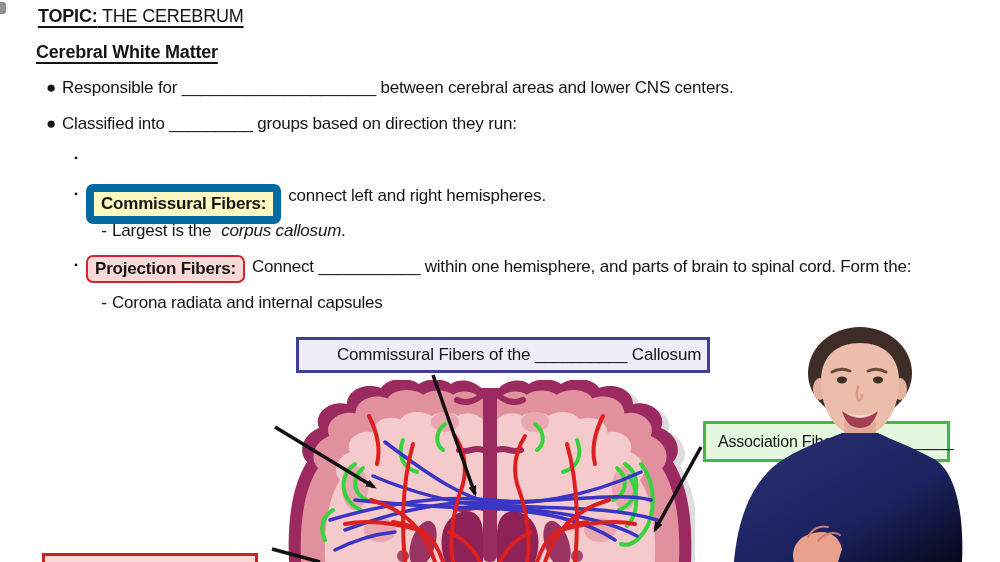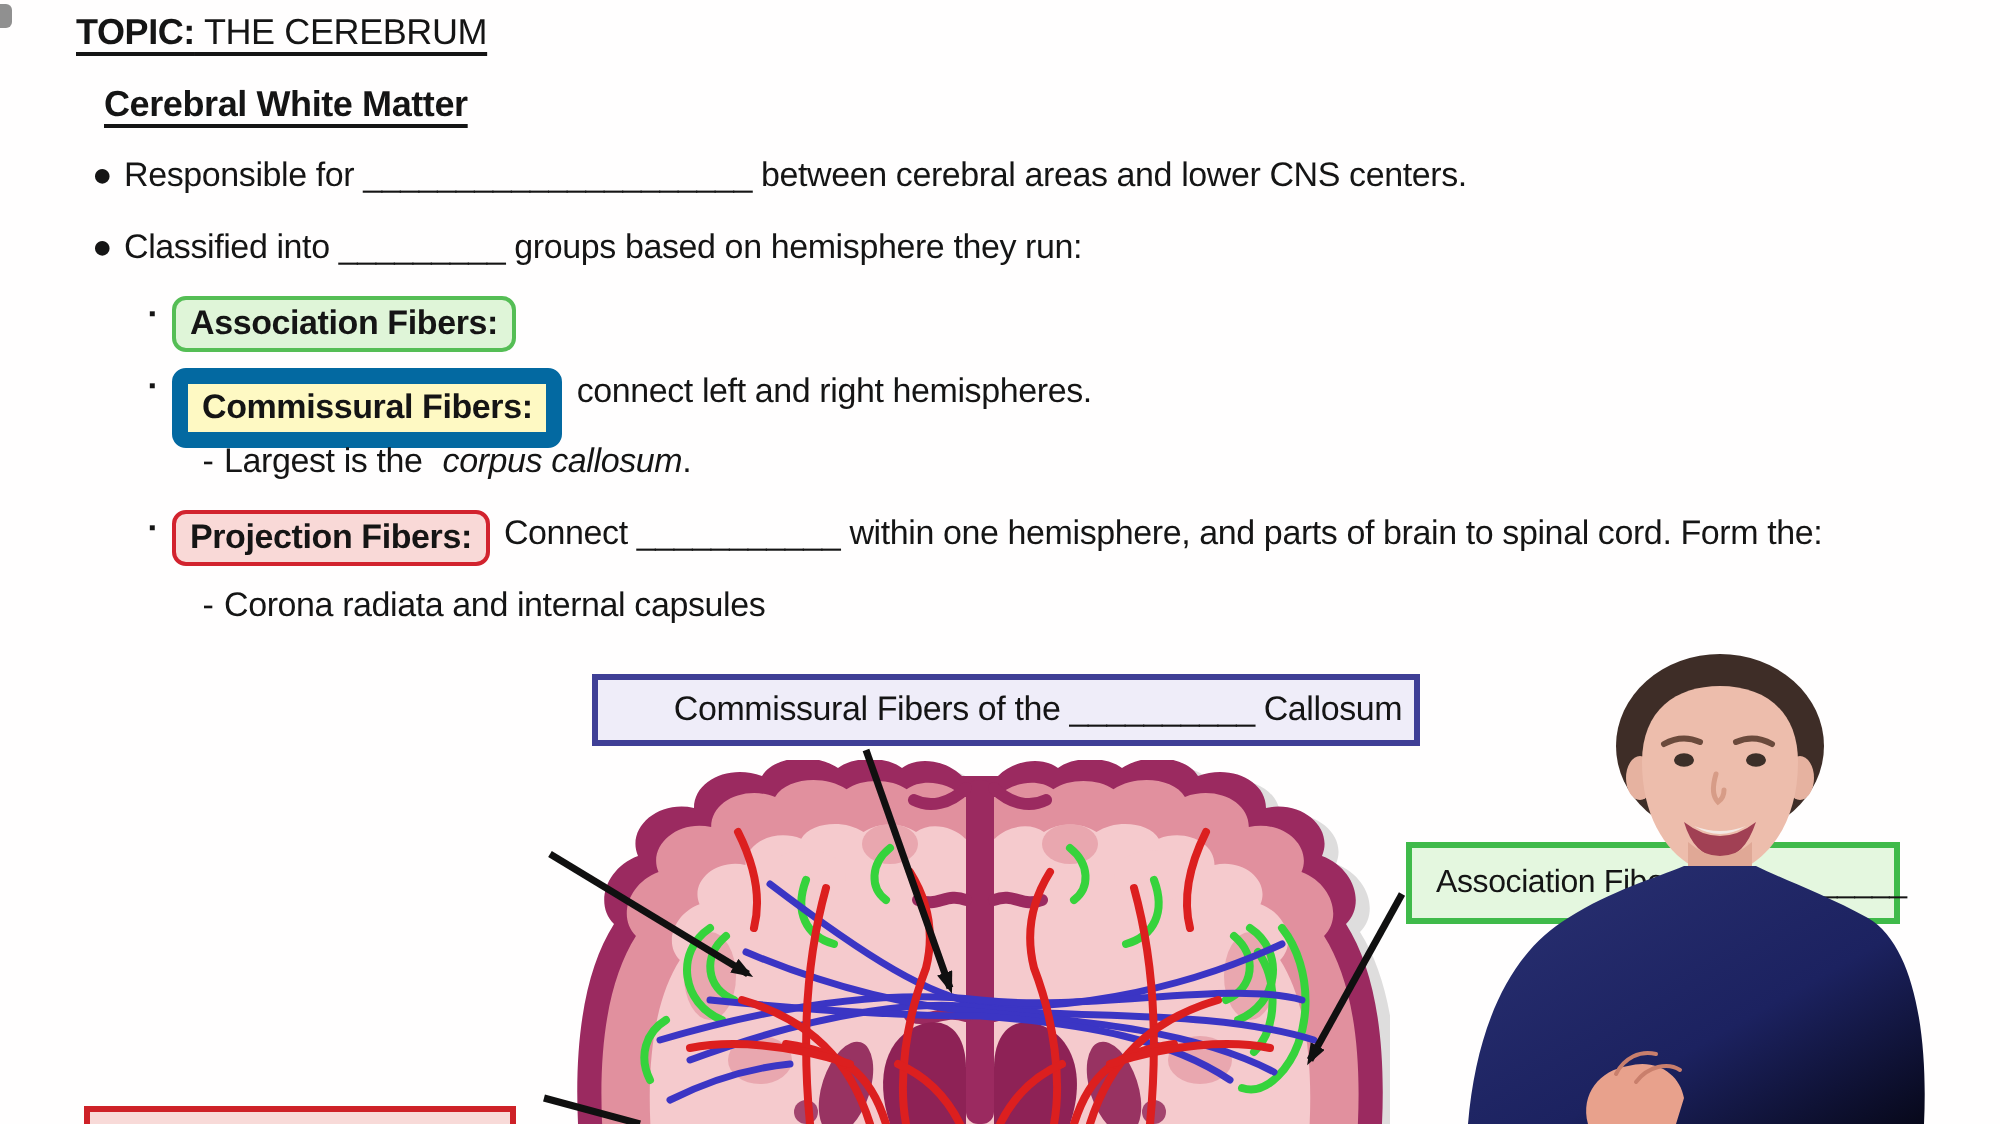--- a/index.html
+++ b/index.html
@@ -3,21 +3,21 @@
 <meta charset="utf-8">
 <style>
   html,body{margin:0;padding:0;background:#ffffff;}
   #screen{position:relative;width:1000px;height:562px;background:#fffefe;overflow:hidden;
           font-family:"Liberation Sans",sans-serif;color:#151515;}
   .abs{position:absolute;}
   
   .topic-line{left:38px;top:6px;font-size:18px;letter-spacing:-0.2px;
               text-decoration:underline;text-underline-offset:4px;text-decoration-thickness:2px;}
   .topic-label{font-weight:700;}
-  .subtitle{left:52px;top:42px;font-size:18px;font-weight:700;letter-spacing:-0.2px;
+  .subtitle{left:36px;top:42px;font-size:18px;font-weight:700;letter-spacing:-0.2px;
             text-decoration:underline;text-underline-offset:4px;text-decoration-thickness:2px;}
   
   .row{display:flex;align-items:flex-start;font-size:17px;letter-spacing:-0.2px;white-space:nowrap;}
   .mark{display:inline-block;text-align:center;}
   .dot{width:22px;font-size:17px;}
   .sq{width:20px;font-size:10px;padding-top:4px;}
   .dash{width:16px;font-size:17px;}
   .pill{display:inline-block;font-weight:700;border-radius:7px;padding:1px 7px;margin-right:7px;line-height:22px;}
   .pill-green{background:#dff5d8;border:2px solid #55be55;}
   .pill-purple{background:#fef9c3;border:8px solid #0369a1;}
@@ -45,26 +45,25 @@
   <div class="abs topic-line"><span class="topic-label">TOPIC:</span><span> THE CEREBRUM</span></div>
   <div class="abs subtitle">Cerebral White Matter</div>
 
   <div class="abs row" style="left:40px;top:78px;">
     <span class="mark dot">●</span>
     <span>Responsible for _____________________ between cerebral areas and lower CNS centers.</span>
   </div>
 
   <div class="abs row" style="left:40px;top:114px;">
     <span class="mark dot">●</span>
-    <span>Classified into _________ groups based on hemisphere they run:</span>
+    <span>Classified into _________ groups based on direction they run:</span>
   </div>
 
   <div class="abs row" style="left:66px;top:148px;">
     <span class="mark sq">▪</span>
-    <span class="pill pill-green">Association Fibers:</span>
   </div>
 
   <div class="abs row" style="left:66px;top:184px;">
     <span class="mark sq">▪</span>
     <span class="pill pill-purple">Commissural Fibers:</span>
     <span style="padding-top:2px;">connect left and right hemispheres.</span>
   </div>
 
   <div class="abs row" style="left:96px;top:221px;">
     <span class="mark dash">-</span>

